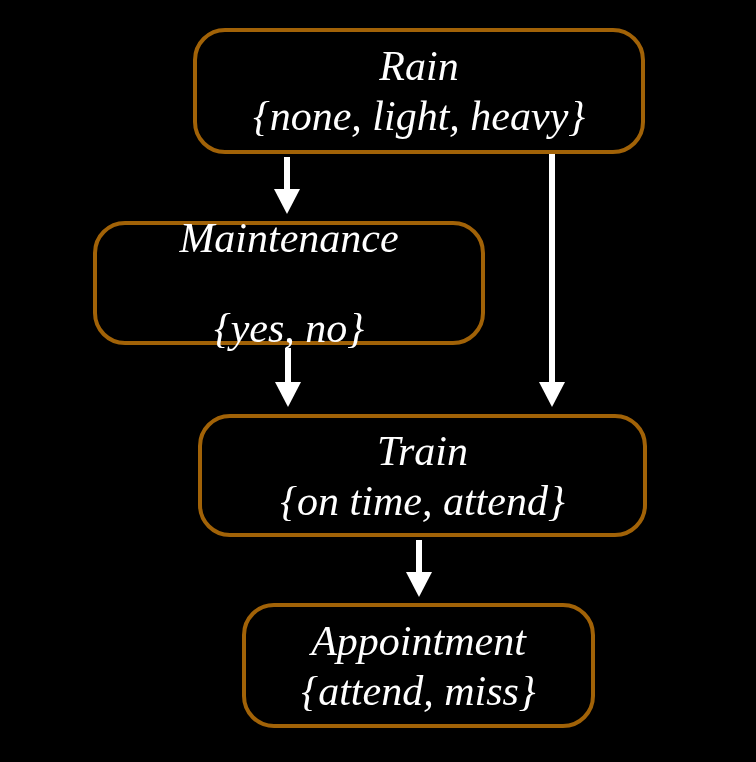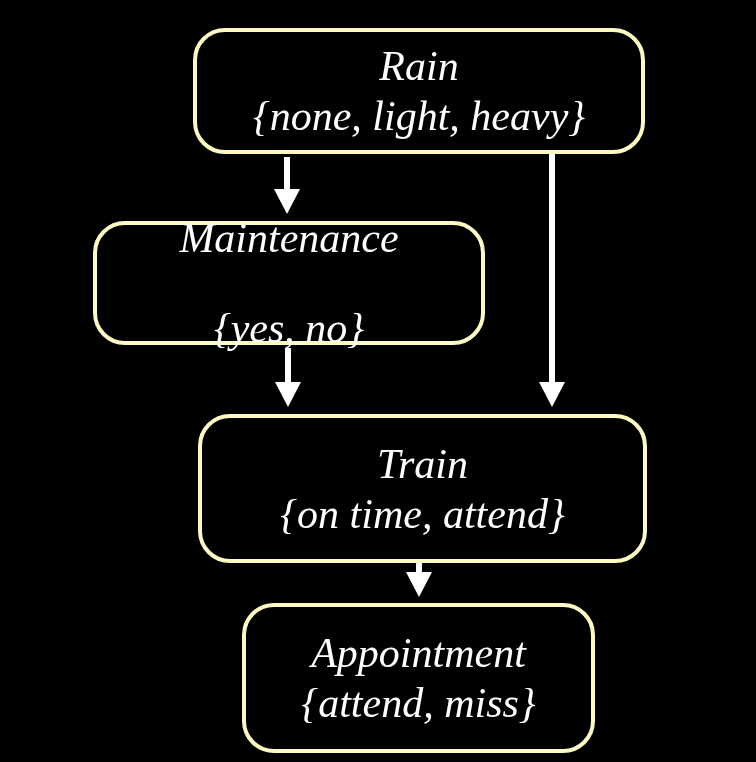--- a/index.html
+++ b/index.html
@@ -27,37 +27,37 @@
     stroke-width: 6;
     fill: none;
   }
   .edge-head {
     fill: #ffffff;
     stroke: none;
   }
   .node {
     position: absolute;
     box-sizing: border-box;
-    border: 4px solid #fef9c3;
+    border: 4px solid #a16207;
     border-radius: 32px;
     background: #000000;
     color: #ffffff;
     display: flex;
     flex-direction: column;
     align-items: center;
     justify-content: center;
     text-align: center;
     font-style: italic;
     font-size: 42px;
     line-height: 50px;
   }
   .node-rain        { left: 193px; top:  28px; width: 452px; height: 126px; }
   .node-maintenance { left:  93px; top: 221px; width: 392px; height: 124px; gap: 40px; }
-  .node-train       { left: 198px; top: 414px; width: 449px; height: 149px; }
-  .node-appointment { left: 242px; top: 603px; width: 353px; height: 150px; }
+  .node-train       { left: 198px; top: 414px; width: 449px; height: 123px; }
+  .node-appointment { left: 242px; top: 603px; width: 353px; height: 125px; }
 </style>
 </head>
 <body>
 
 <div class="canvas">
 
   <svg class="edges-layer" viewBox="0 0 756 762" xmlns="http://www.w3.org/2000/svg">
 
     <g>
       <line class="edge-line" x1="287" y1="157" x2="287" y2="192"></line>

